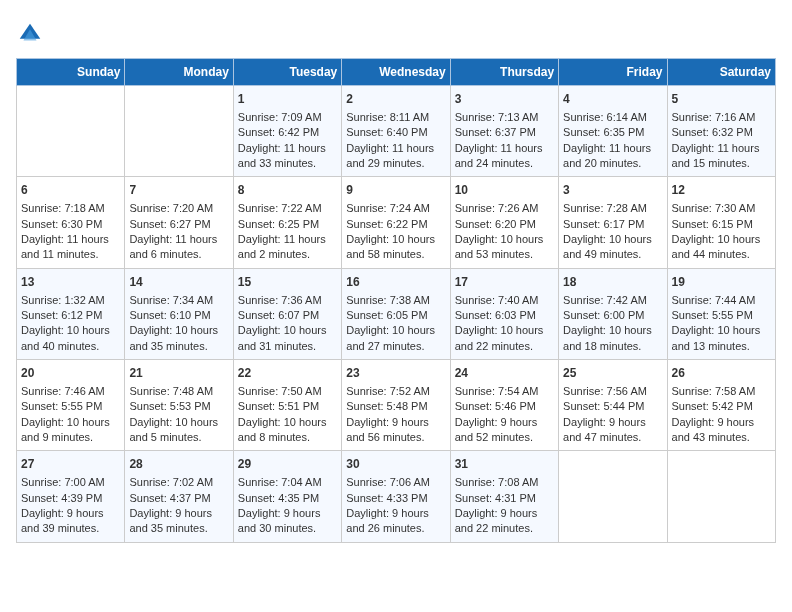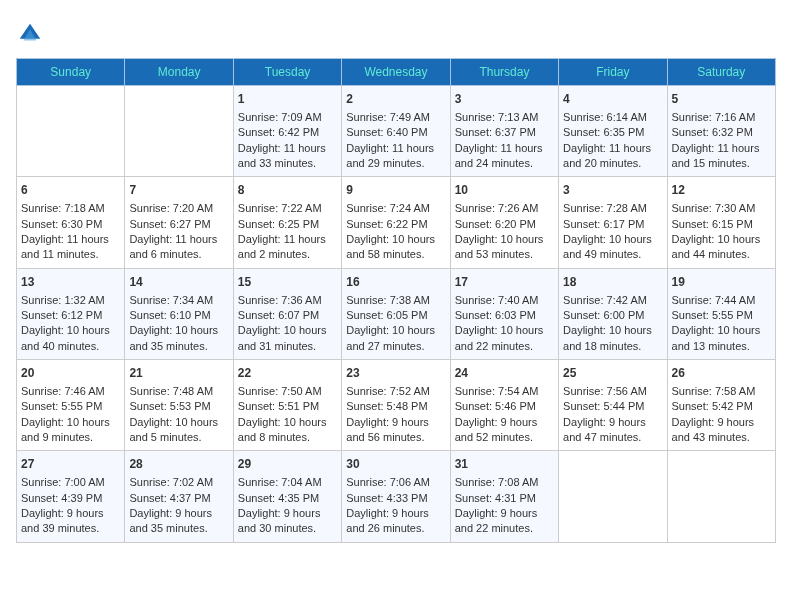--- a/index.html
+++ b/index.html
@@ -55,25 +55,25 @@
       color: #555;
       margin-top: 2px;
     }
     table {
       width: 100%;
       border-collapse: collapse;
       font-size: 11px;
     }
     thead tr th {
       background-color: #1a6bb5;
-      color: #5eead4;
+      color: #ffffff;
       padding: 6px 4px;
-      text-align: center;
+      text-align: right;
       font-size: 12px;
-      font-weight: normal;
+      font-weight: bold;
       border: 1px solid #aac4e0;
     }
     tbody tr td {
       vertical-align: top;
       padding: 5px 4px;
       border: 1px solid #ccc;
       min-height: 70px;
       height: 80px;
       width: 108px;
       color: #333;
@@ -126,21 +126,21 @@
         <th>Thursday</th>
         <th>Friday</th>
         <th>Saturday</th>
       </tr>
   </thead>
   <tbody id="calendar-body">
   <tr>
         <td class="empty"></td>
         <td class="empty"></td>
         <td><span class="day-num">1</span><span>Sunrise: 7:09 AM</span><br><span>Sunset: 6:42 PM</span><br><span>Daylight: 11 hours and 33 minutes.</span></td>
-        <td><span class="day-num">2</span><span>Sunrise: 7:49 AM</span><br><span>Sunset: 6:40 PM</span><br><span>Daylight: 11 hours and 29 minutes.</span></td>
+        <td><span class="day-num">2</span><span>Sunrise: 8:11 AM</span><br><span>Sunset: 6:40 PM</span><br><span>Daylight: 11 hours and 29 minutes.</span></td>
         <td><span class="day-num">3</span><span>Sunrise: 7:13 AM</span><br><span>Sunset: 6:37 PM</span><br><span>Daylight: 11 hours and 24 minutes.</span></td>
         <td><span class="day-num">4</span><span>Sunrise: 6:14 AM</span><br><span>Sunset: 6:35 PM</span><br><span>Daylight: 11 hours and 20 minutes.</span></td>
         <td><span class="day-num">5</span><span>Sunrise: 7:16 AM</span><br><span>Sunset: 6:32 PM</span><br><span>Daylight: 11 hours and 15 minutes.</span></td>
       </tr>
       <tr>
         <td><span class="day-num">6</span><span>Sunrise: 7:18 AM</span><br><span>Sunset: 6:30 PM</span><br><span>Daylight: 11 hours and 11 minutes.</span></td>
         <td><span class="day-num">7</span><span>Sunrise: 7:20 AM</span><br><span>Sunset: 6:27 PM</span><br><span>Daylight: 11 hours and 6 minutes.</span></td>
         <td><span class="day-num">8</span><span>Sunrise: 7:22 AM</span><br><span>Sunset: 6:25 PM</span><br><span>Daylight: 11 hours and 2 minutes.</span></td>
         <td><span class="day-num">9</span><span>Sunrise: 7:24 AM</span><br><span>Sunset: 6:22 PM</span><br><span>Daylight: 10 hours and 58 minutes.</span></td>
         <td><span class="day-num">10</span><span>Sunrise: 7:26 AM</span><br><span>Sunset: 6:20 PM</span><br><span>Daylight: 10 hours and 53 minutes.</span></td>

